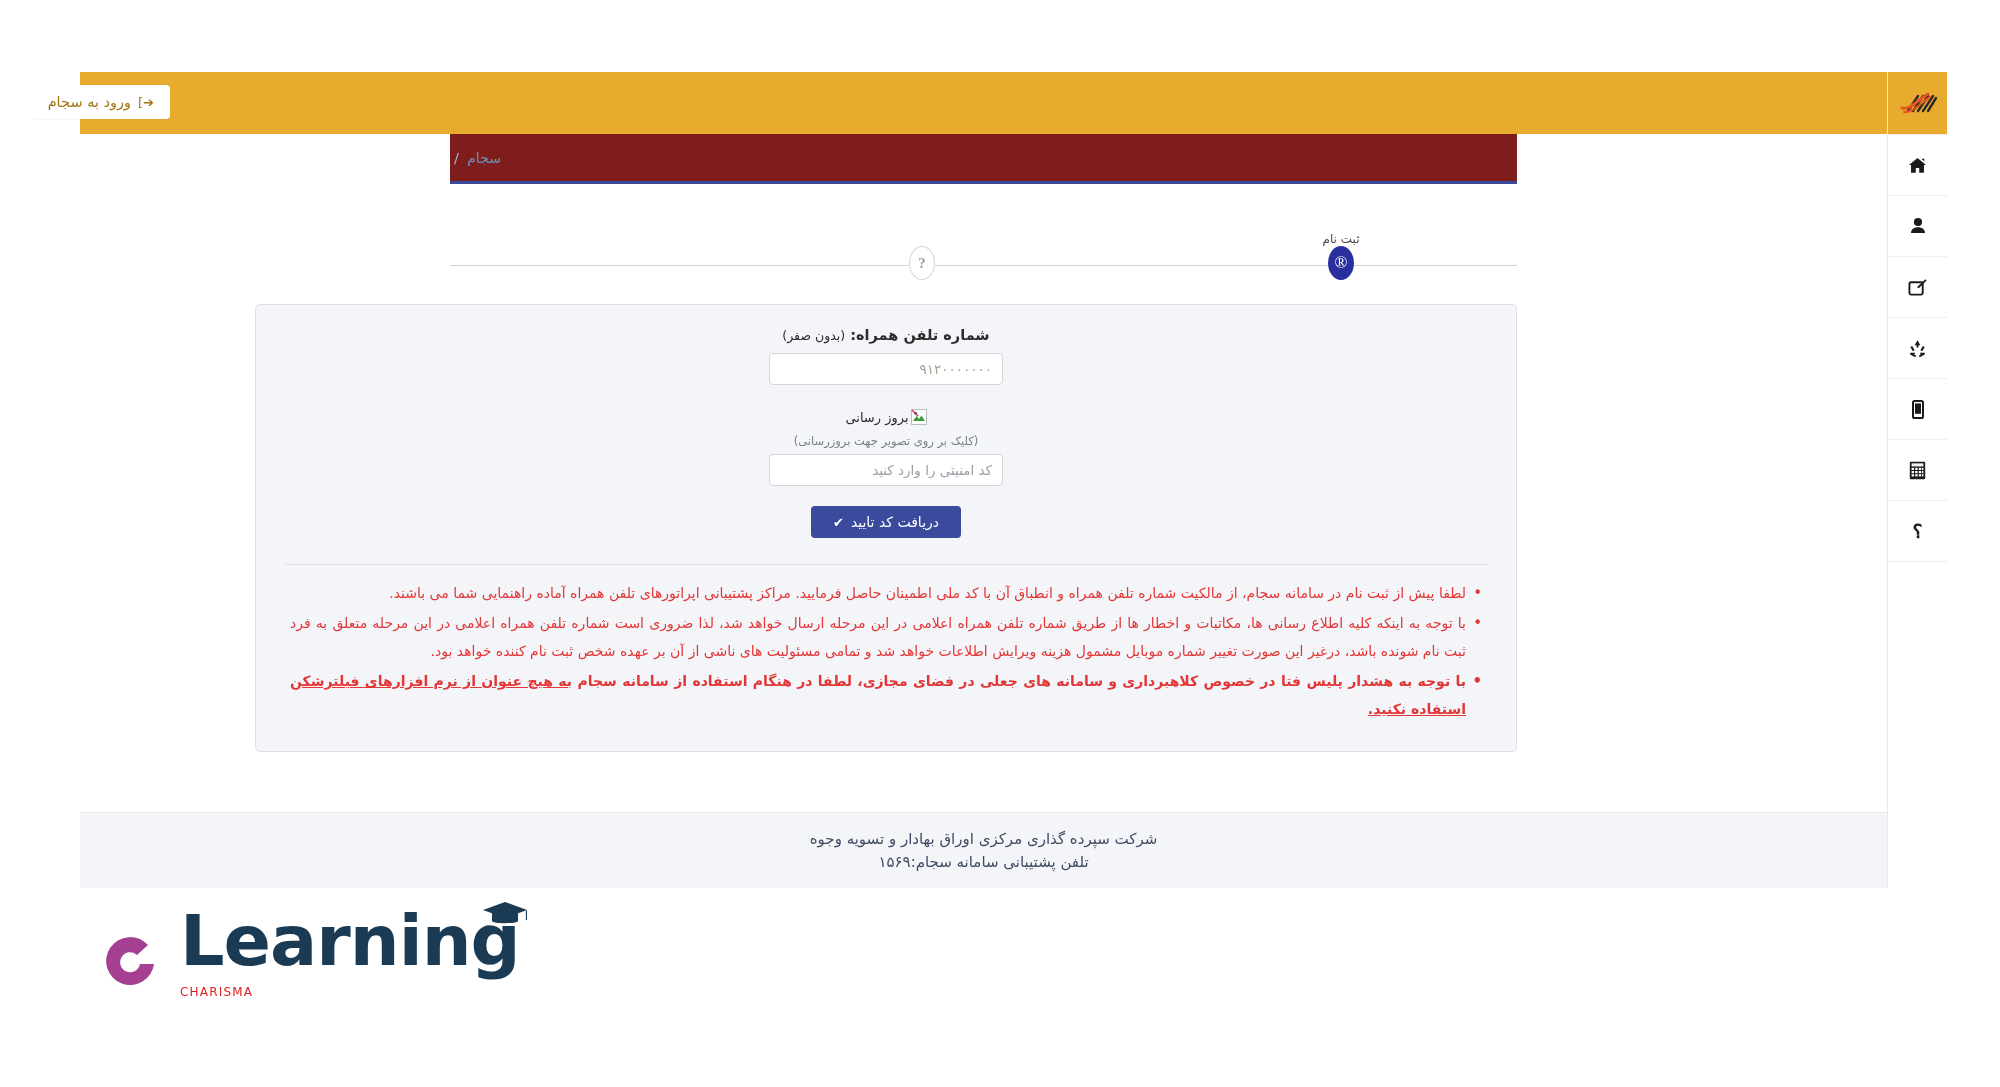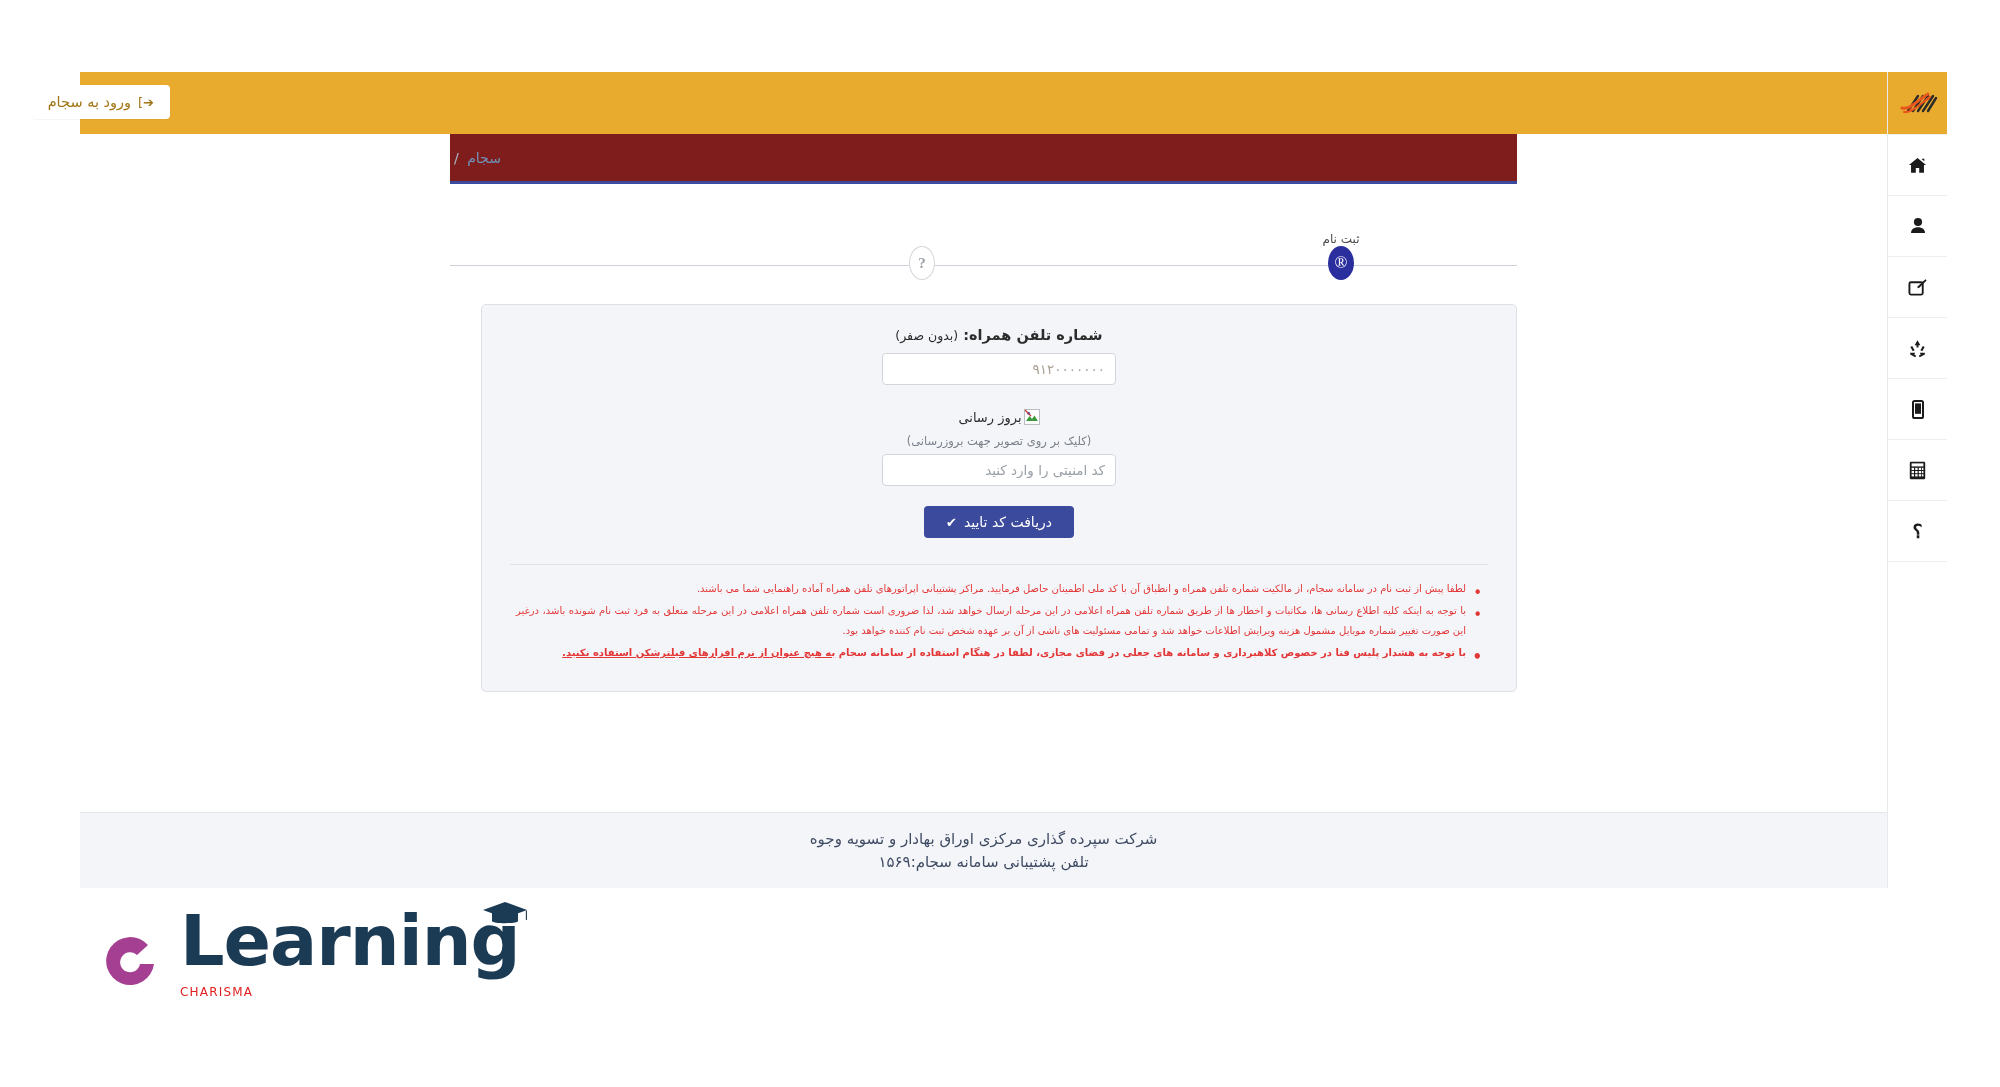--- a/index.html
+++ b/index.html
@@ -188,21 +188,21 @@
     border: 1px solid #d3d6db;
     box-sizing: border-box;
     font-weight: bold;
     font-size: 15px;
   }
   .step-1 { right: 575px; }
   .step-2 { right: 156px; }
 
   
   .panel {
-    width: 1036px;
+    width: 1262px;
     margin-top: 16px;
     background: #f3f5f9;
     border: 1px solid #dde0e6;
     border-radius: 5px;
     box-sizing: border-box;
     padding: 22px 0 26px 0;
     direction: rtl;
   }
   .field-block { text-align: center; }
   .field-label {
@@ -288,21 +288,21 @@
 
   .notes {
     margin: 14px 34px 0 34px;
     padding: 0;
     list-style: none;
     direction: rtl;
   }
   .notes li {
     position: relative;
     color: #e33636;
-    font-size: 10px;
+    font-size: 14px;
     line-height: 2.0;
     text-align: justify;
     padding-right: 16px;
     margin-bottom: 2px;
   }
   .notes li::before {
     content: "•";
     position: absolute;
     right: 0;
     top: -1px;

